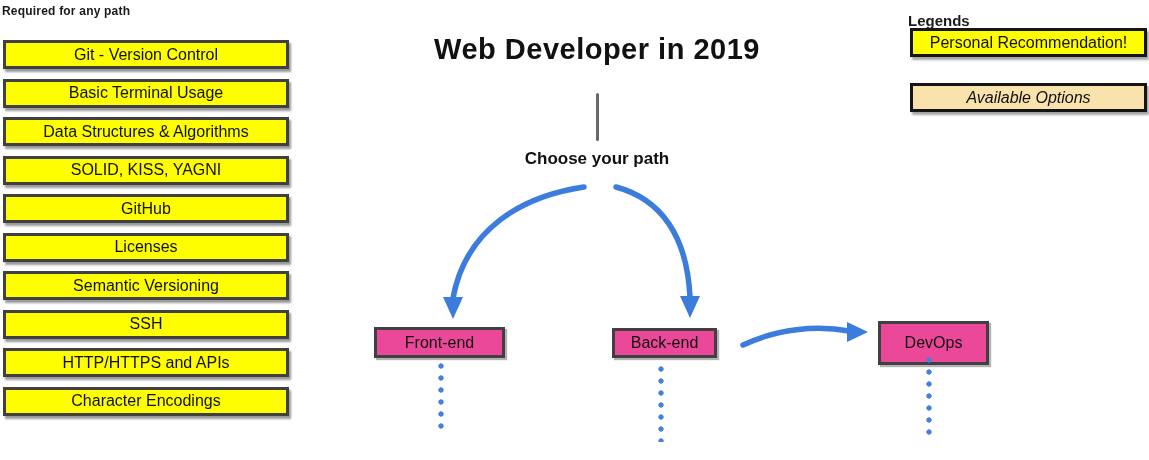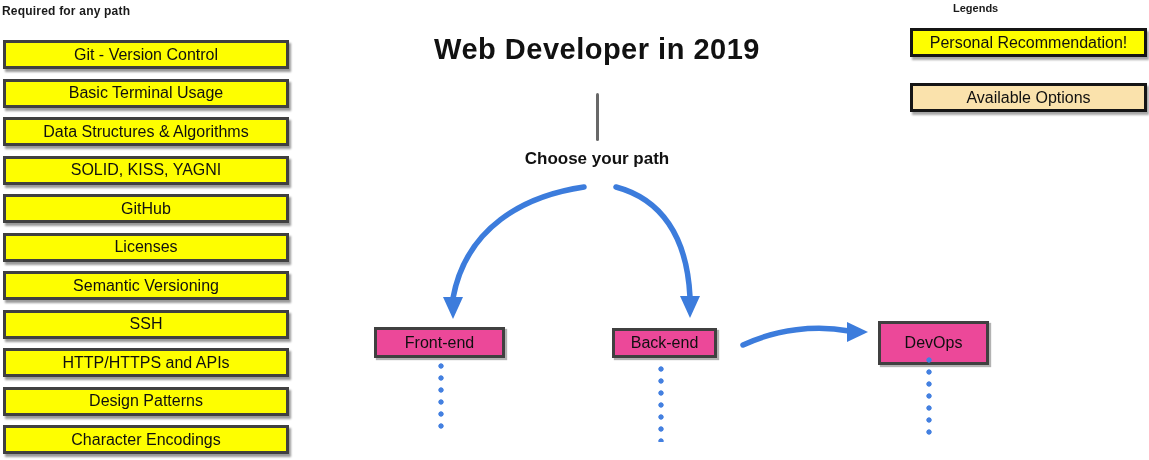--- a/index.html
+++ b/index.html
@@ -67,51 +67,50 @@
   .dots{
     position:absolute;width:6px;
     background-image:radial-gradient(circle at 3px 3px,#4480e0 2.3px,rgba(0,0,0,0) 3px);
     background-size:6px 12px;background-repeat:repeat-y;
   }
   .dots.front{left:438px;top:363px;height:72px;}
   .dots.back{left:658px;top:366px;height:76px;}
   .dots.dev{left:926px;top:357px;height:84px;}
   
   .legend-heading{
-    position:absolute;left:908px;top:2px;
-    font-size:11px;font-weight:bold;color:#1a1a1a;margin-left:45px;
+    position:absolute;left:908px;top:12px;
+    font-size:15px;font-weight:bold;color:#1a1a1a;
   }
   .legend-box{
     position:absolute;box-sizing:border-box;
     left:910px;width:237px;height:29px;
     border:3px solid #151515;
     box-shadow:2px 3px 2px rgba(0,0,0,.35);
     display:flex;align-items:center;justify-content:center;
     font-size:16px;color:#101010;white-space:nowrap;
   }
   .legend-box.rec{top:28px;background:#fefe00;}
-  .legend-box.opt{top:83px;background:#fae2ac;}
+  .legend-box.opt{top:83px;background:#fae2ac;font-style:italic;}
 </style>
 </head>
 <body>
 
 <div class="stage">
 
   <div class="left-heading">Required for any path</div>
   <div class="left-col">
     <div class="ybox">Git - Version Control</div>
     <div class="ybox">Basic Terminal Usage</div>
     <div class="ybox">Data Structures &amp; Algorithms</div>
     <div class="ybox">SOLID, KISS, YAGNI</div>
     <div class="ybox">GitHub</div>
     <div class="ybox">Licenses</div>
     <div class="ybox">Semantic Versioning</div>
     <div class="ybox">SSH</div>
     <div class="ybox">HTTP/HTTPS and APIs</div>
-    <div class="ybox">Design Patterns</div>
     <div class="ybox">Character Encodings</div>
   </div>
 
   <div class="title">Web Developer in 2019</div>
   <div class="vline"></div>
   <div class="choose">Choose your path</div>
 
   <svg class="arrows" width="1149" height="460" viewBox="0 0 1149 460" aria-hidden="true">
     <g stroke="#3C7CDC" stroke-width="5.5" fill="none" stroke-linecap="round">
       <path d="M 584 187 C 523 196 466 228 453 298"></path>

